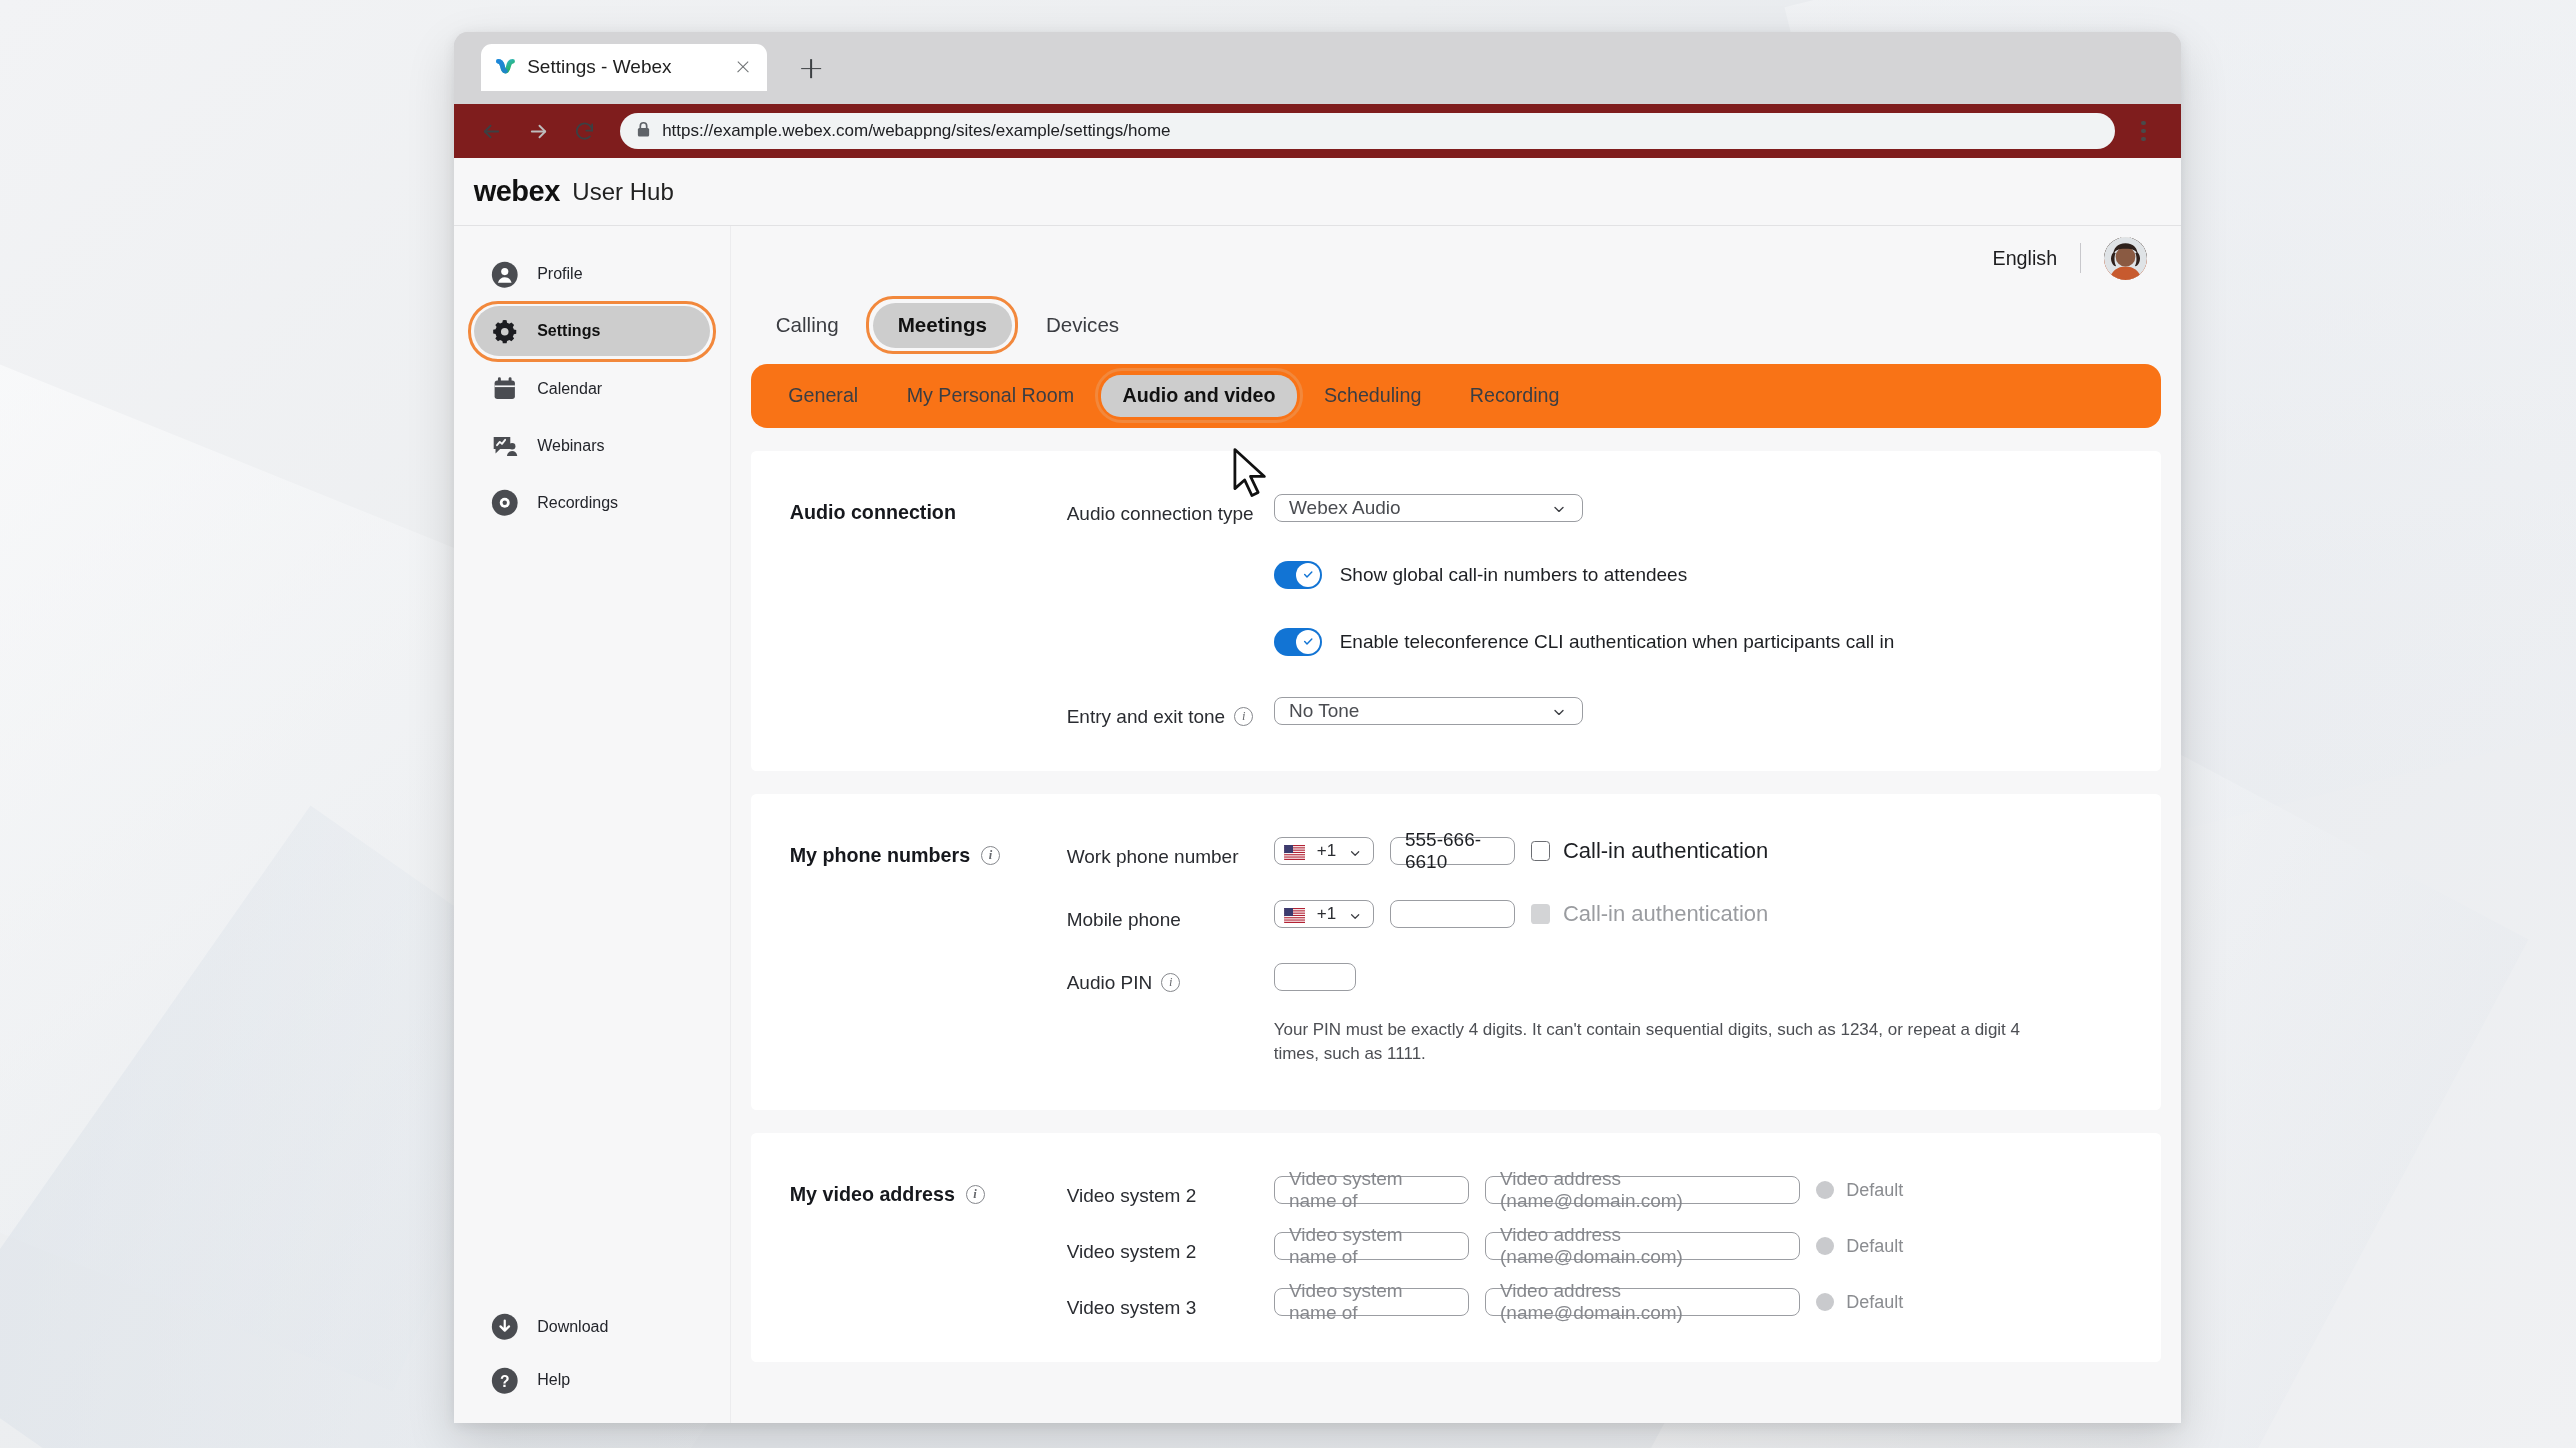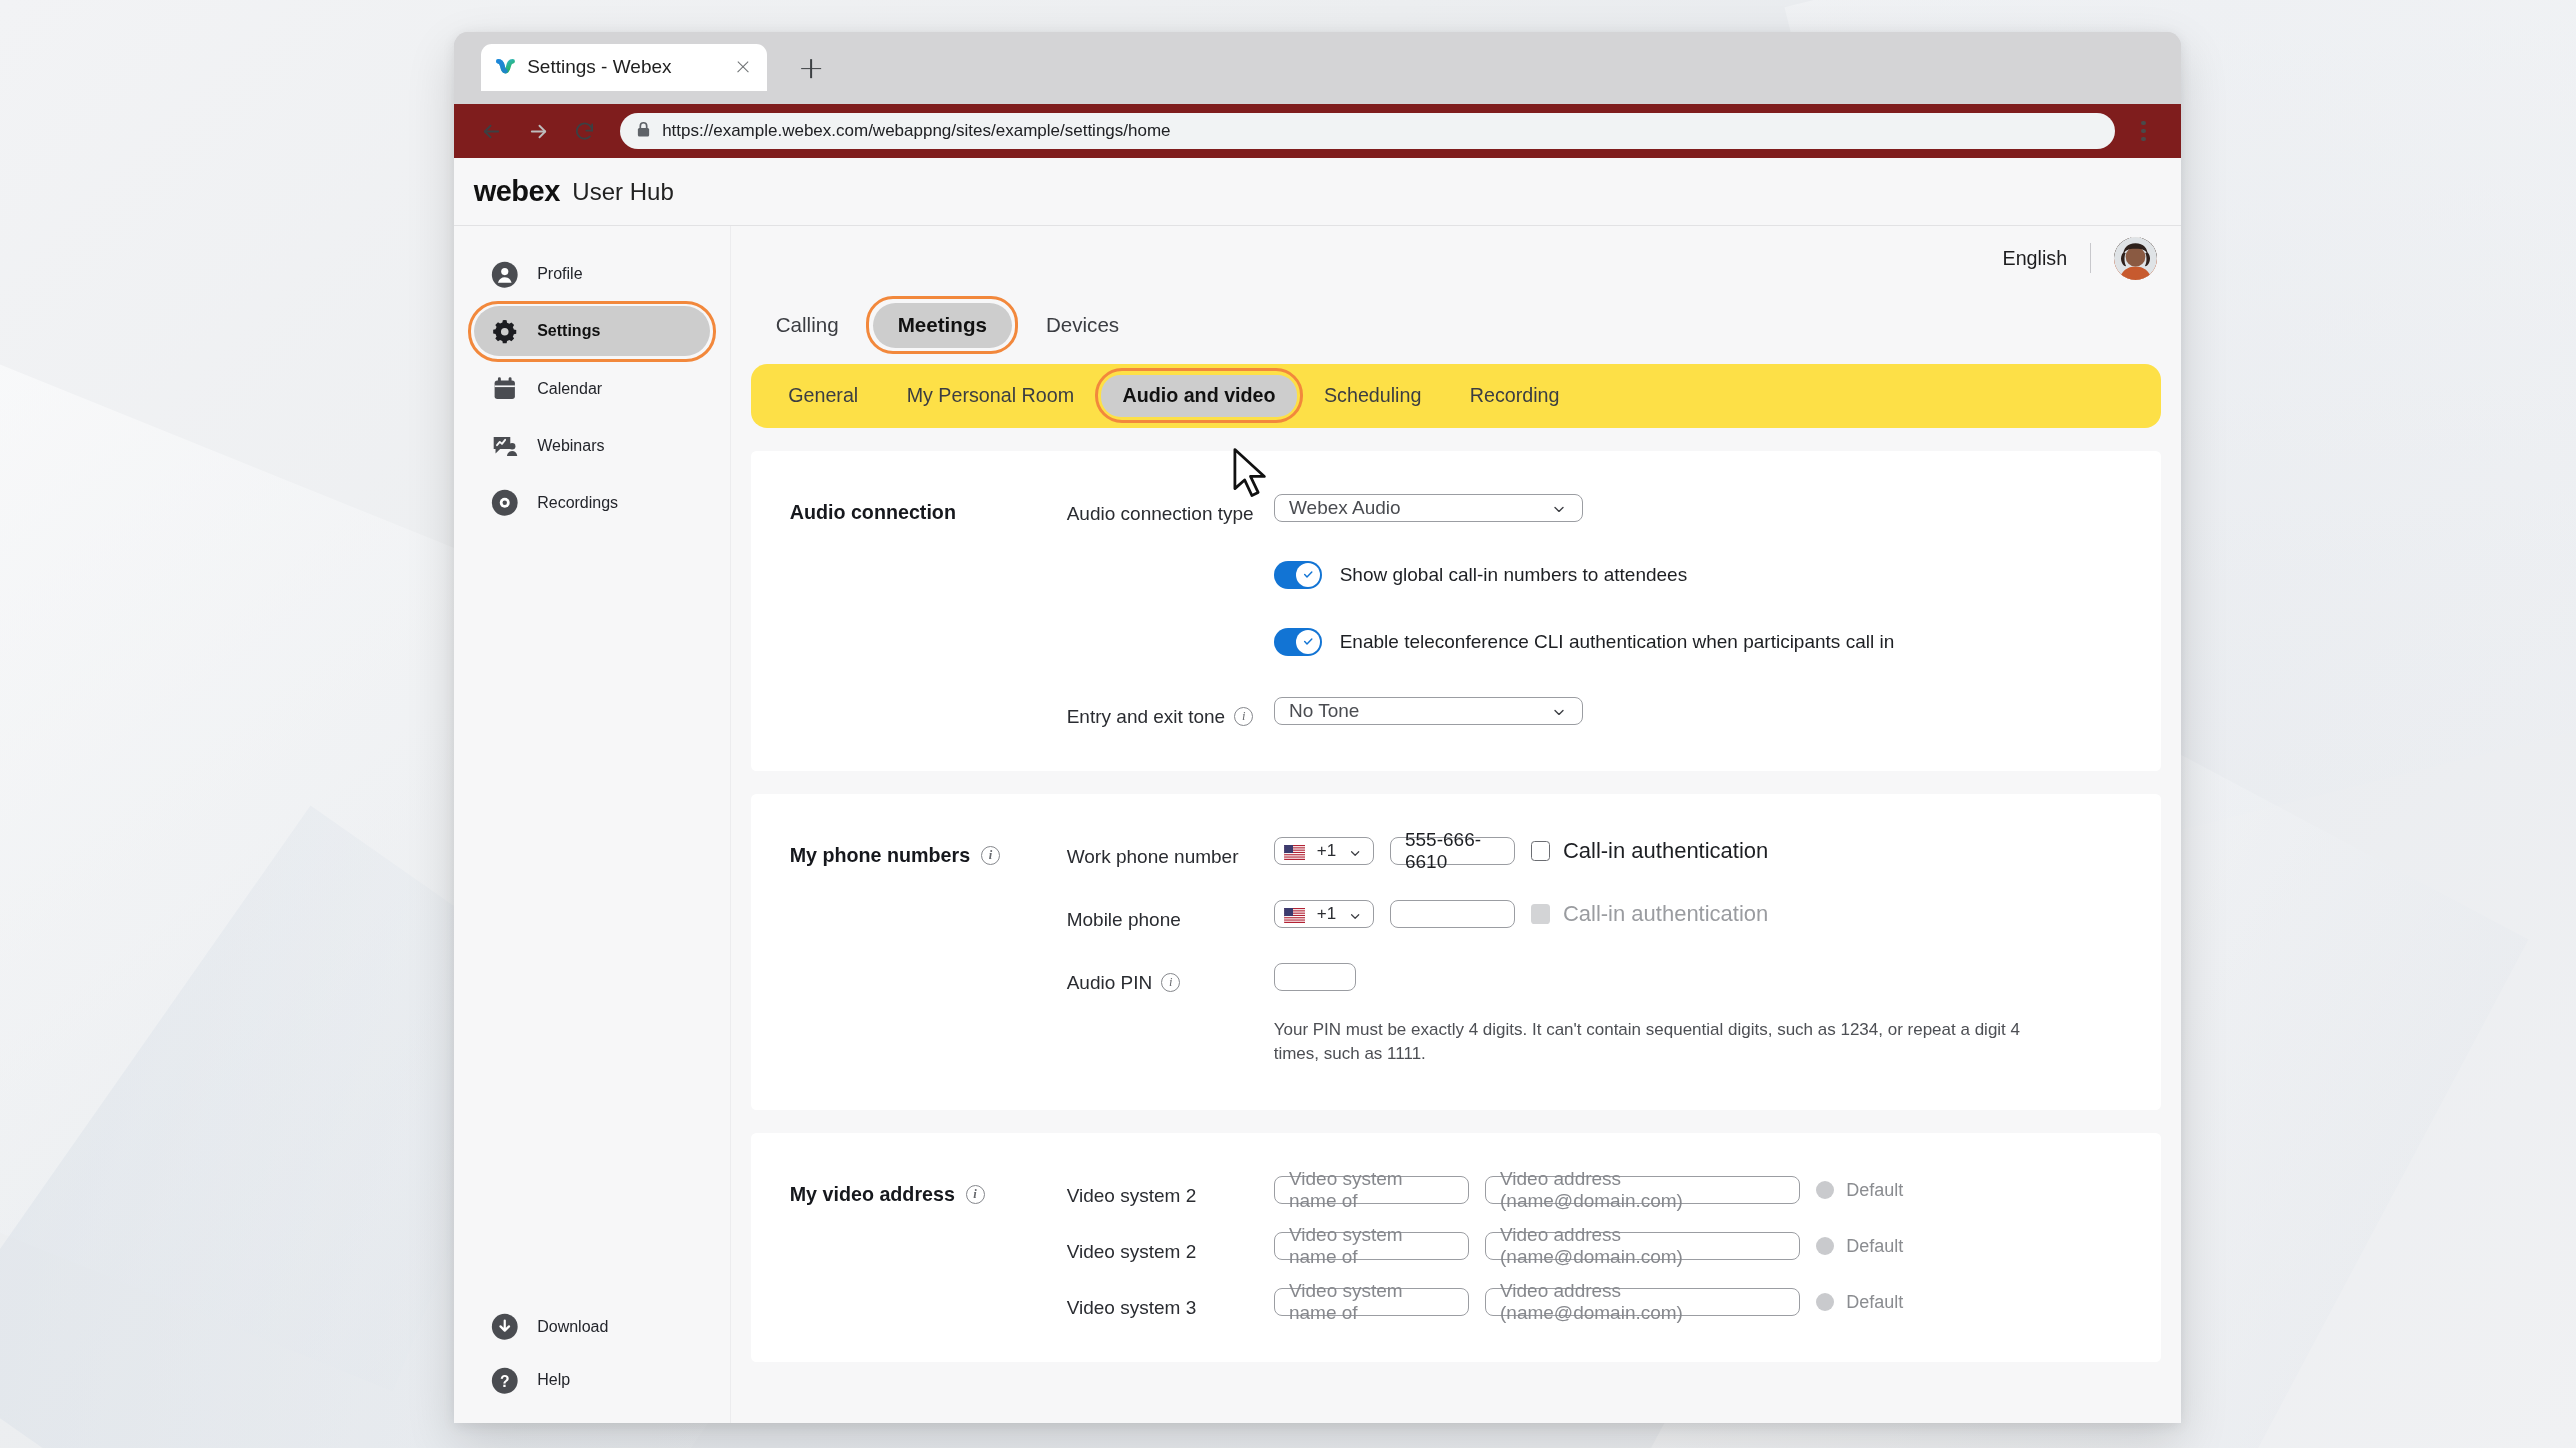--- a/index.html
+++ b/index.html
@@ -102,21 +102,21 @@
     border:3.6px solid #f2883c; border-radius:30px; pointer-events:none;
   }
   .nav-icon { width:29.5px; height:29.5px; flex:0 0 auto; }
   .sidebar-spacer { flex:1 1 auto; }
   .sidebar-bottom { padding-bottom: 27px; }
 
   
   .main { flex:1 1 auto; display:flex; flex-direction:column; min-width:0; position:relative; }
   .topbar {
     height: 64px; display:flex; align-items:center; justify-content:flex-end;
-    padding-right: 24px; gap: 23px; background:#f7f7f8;
+    padding-right: 34px; gap: 23px; background:#f7f7f8;
   }
   .lang { font-size:19.7px; color:#1d1d1f; }
   .vdiv { width:0.9px; height:30px; background:#c8c8cc; }
   .avatar {
     width:43px; height:43px; border-radius:50%; overflow:hidden; flex:0 0 auto;
     background: radial-gradient(circle at 50% 32%, #e9e3dd 0 38%, #3a2a22 39% 60%, #b8532c 61% 100%);
     position:relative;
   }
   .avatar svg { position:absolute; inset:0; }
 
@@ -128,21 +128,21 @@
     position:relative; padding: 10.7px 25px; border-radius: 23px;
     font-size: 20.6px; color:#3b3d42; white-space:nowrap;
   }
   .ptab.active { background:#cdcdcd; color:#111; font-weight:700; }
 
   .panel {
     flex:1 1 auto; margin: 0 19.7px 0 19.7px; overflow:hidden; position:relative;
   }
   .subtabs {
     display:flex; align-items:flex-start; gap: 5.4px;
-    background:#fde047; border-radius: 16px; padding: 10.7px 16px;
+    background:#f97316; border-radius: 16px; padding: 10.7px 16px;
     margin-bottom: 23px;
   }
   .stab {
     position:relative; padding: 9.8px 21.5px; border-radius: 19.7px;
     font-size: 19.7px; color:#3b3d42; white-space:nowrap;
   }
   .stab.active { background:#cdcdcd; color:#111; font-weight:700; }
 
   .card { background:#fff; border-radius: 5.4px; padding: 43px 0 43px 0; }
   .card + .card { margin-top: 23px; }

